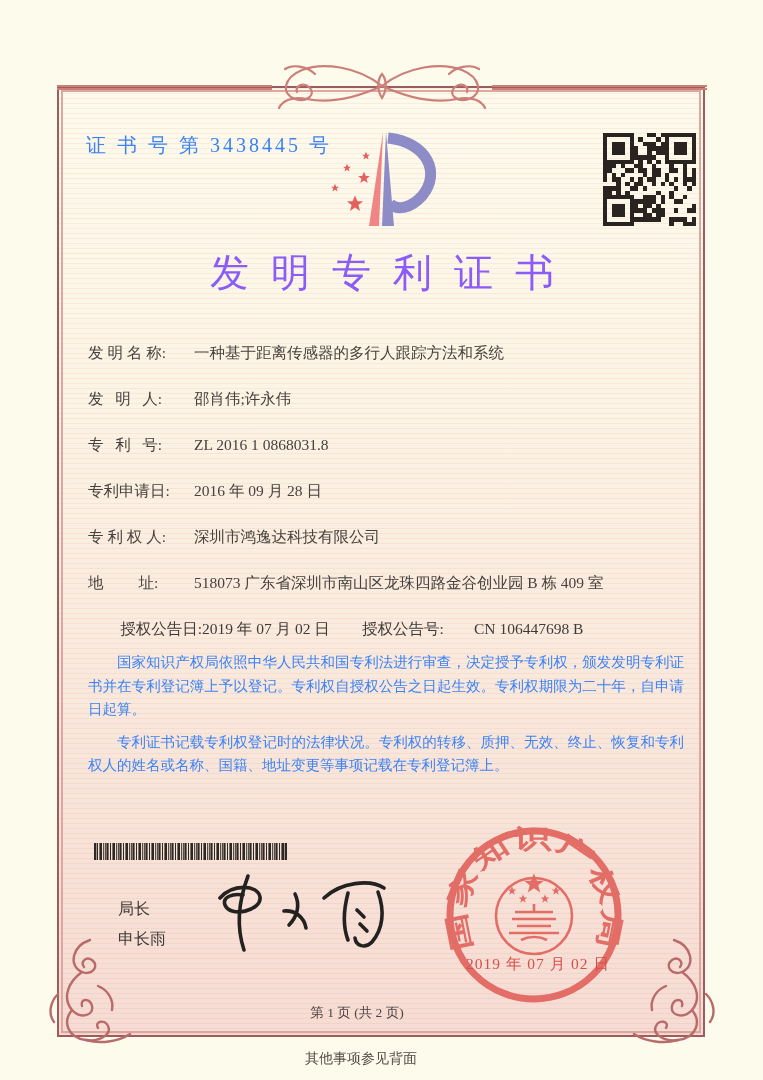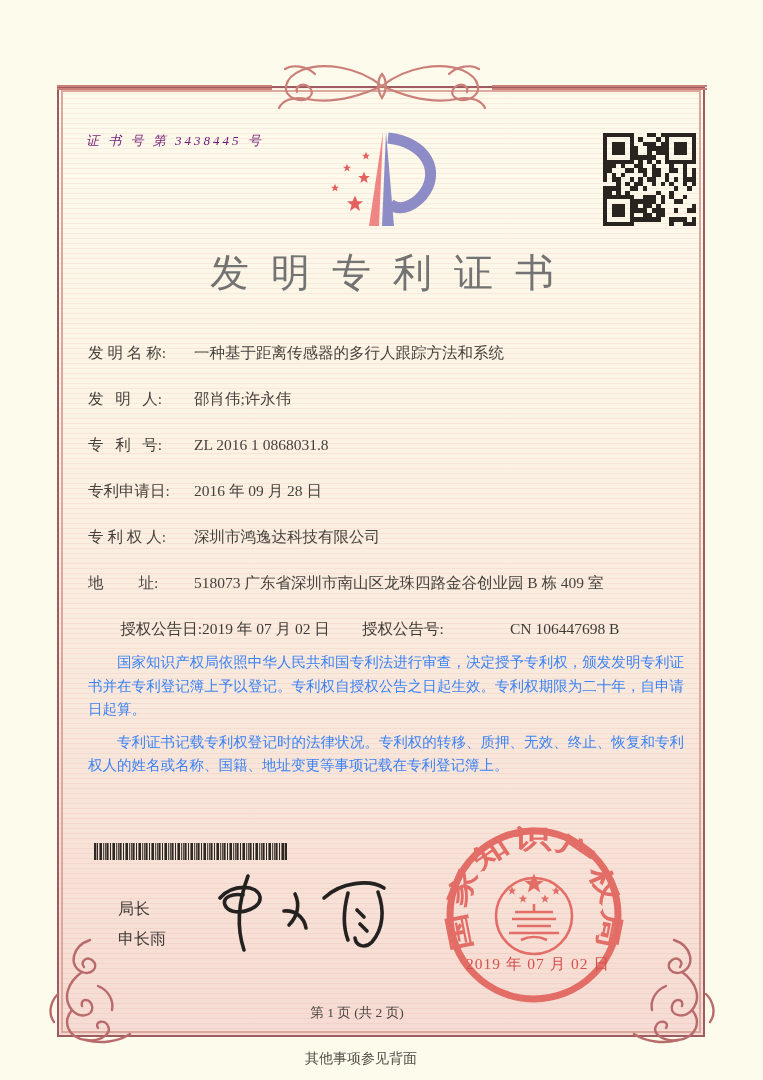--- a/index.html
+++ b/index.html
@@ -24,36 +24,36 @@
   .frame-inner{
     position:absolute;left:2px;top:2px;right:2px;bottom:2px;
     border:2px solid #dba89e;
   }
   
   .ornament{position:absolute;pointer-events:none;}
   .orn-top{left:57px;top:56px;width:650px;height:60px;}
   .orn-bl{left:38px;top:938px;width:110px;height:112px;}
   .orn-br{left:616px;top:938px;width:110px;height:112px;transform:scaleX(-1);}
   
-  .cert-no{position:absolute;left:86px;top:132px;font-size:13px;letter-spacing:3px;color:#701a75;font-style:italic;}
+  .cert-no{position:absolute;left:86px;top:132px;font-size:20px;letter-spacing:3px;color:#3b82f6;}
   .logo{position:absolute;left:326px;top:126px;width:122px;height:106px;}
   .qr{position:absolute;left:603px;top:133px;width:93px;height:93px;}
   .title{
     position:absolute;left:57px;top:246px;width:650px;
     text-align:center;font-size:39px;letter-spacing:22px;padding-left:22px;
-    box-sizing:border-box;color:#737373;font-weight:500;
+    box-sizing:border-box;color:#8b5cf6;font-weight:500;
   }
   
   .fields{position:absolute;left:88px;top:340px;width:600px;font-size:15.5px;line-height:25px;}
   .frow{display:flex;margin-bottom:21px;}
   .frow .lab{flex:0 0 106px;white-space:pre;color:#46413c;}
   .frow .val{flex:1;max-width:486px;color:#46413c;}
   .grant-row{display:flex;margin-top:0;}
   .pair1{display:flex;flex:0 0 274px;justify-content:center;}
-  .pair2{display:flex;flex:1;gap:36px;}
+  .pair2{display:flex;flex:1;}
   .pair2 .lab{flex:0 0 112px;}
   
   .paras{position:absolute;left:88px;top:651px;width:596px;font-size:14.5px;
     line-height:23.5px;text-align:justify;color:#3b82f6;}
   .paras p{margin:0 0 9px 0;text-indent:2em;}
   
   .barcode{position:absolute;left:94px;top:843px;width:193px;height:17px;}
   .officer{position:absolute;left:90px;top:894px;font-size:16px;line-height:30px;color:#3e3935;margin-left:28px;}
   .signature{position:absolute;left:198px;top:866px;width:205px;height:96px;}
   .seal{position:absolute;left:443px;top:824px;width:182px;height:182px;opacity:0.88;}

